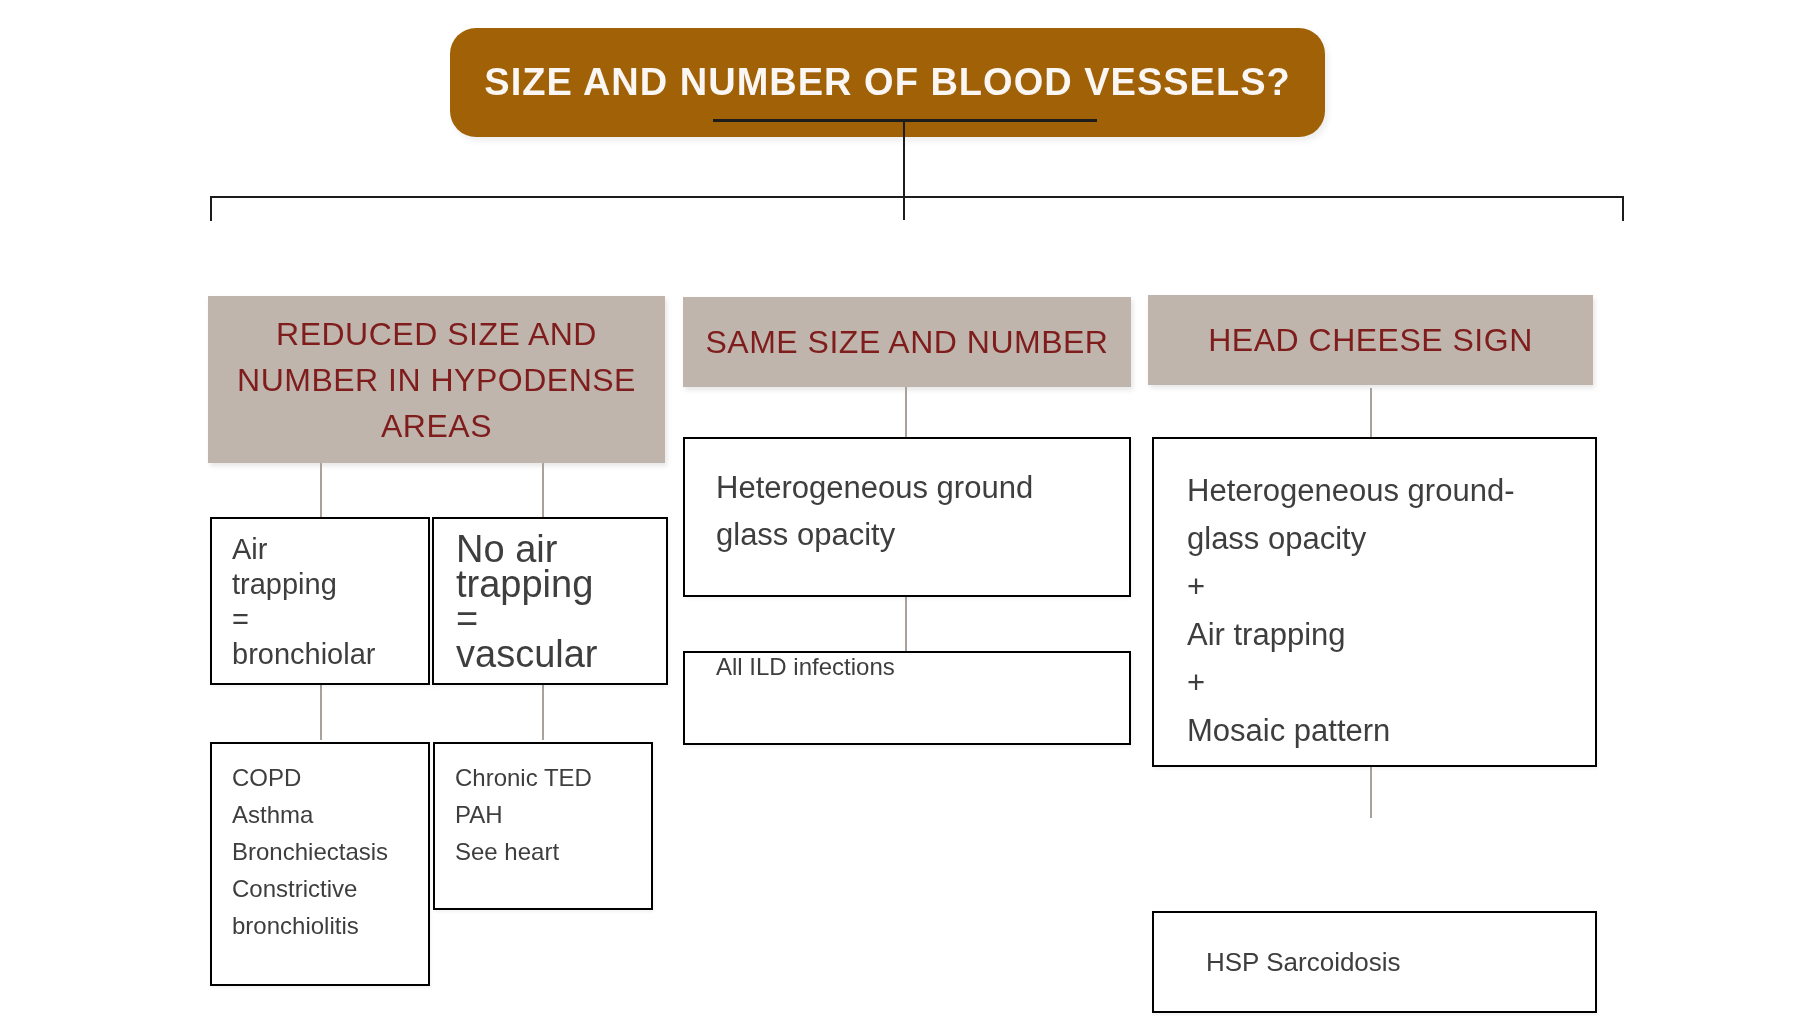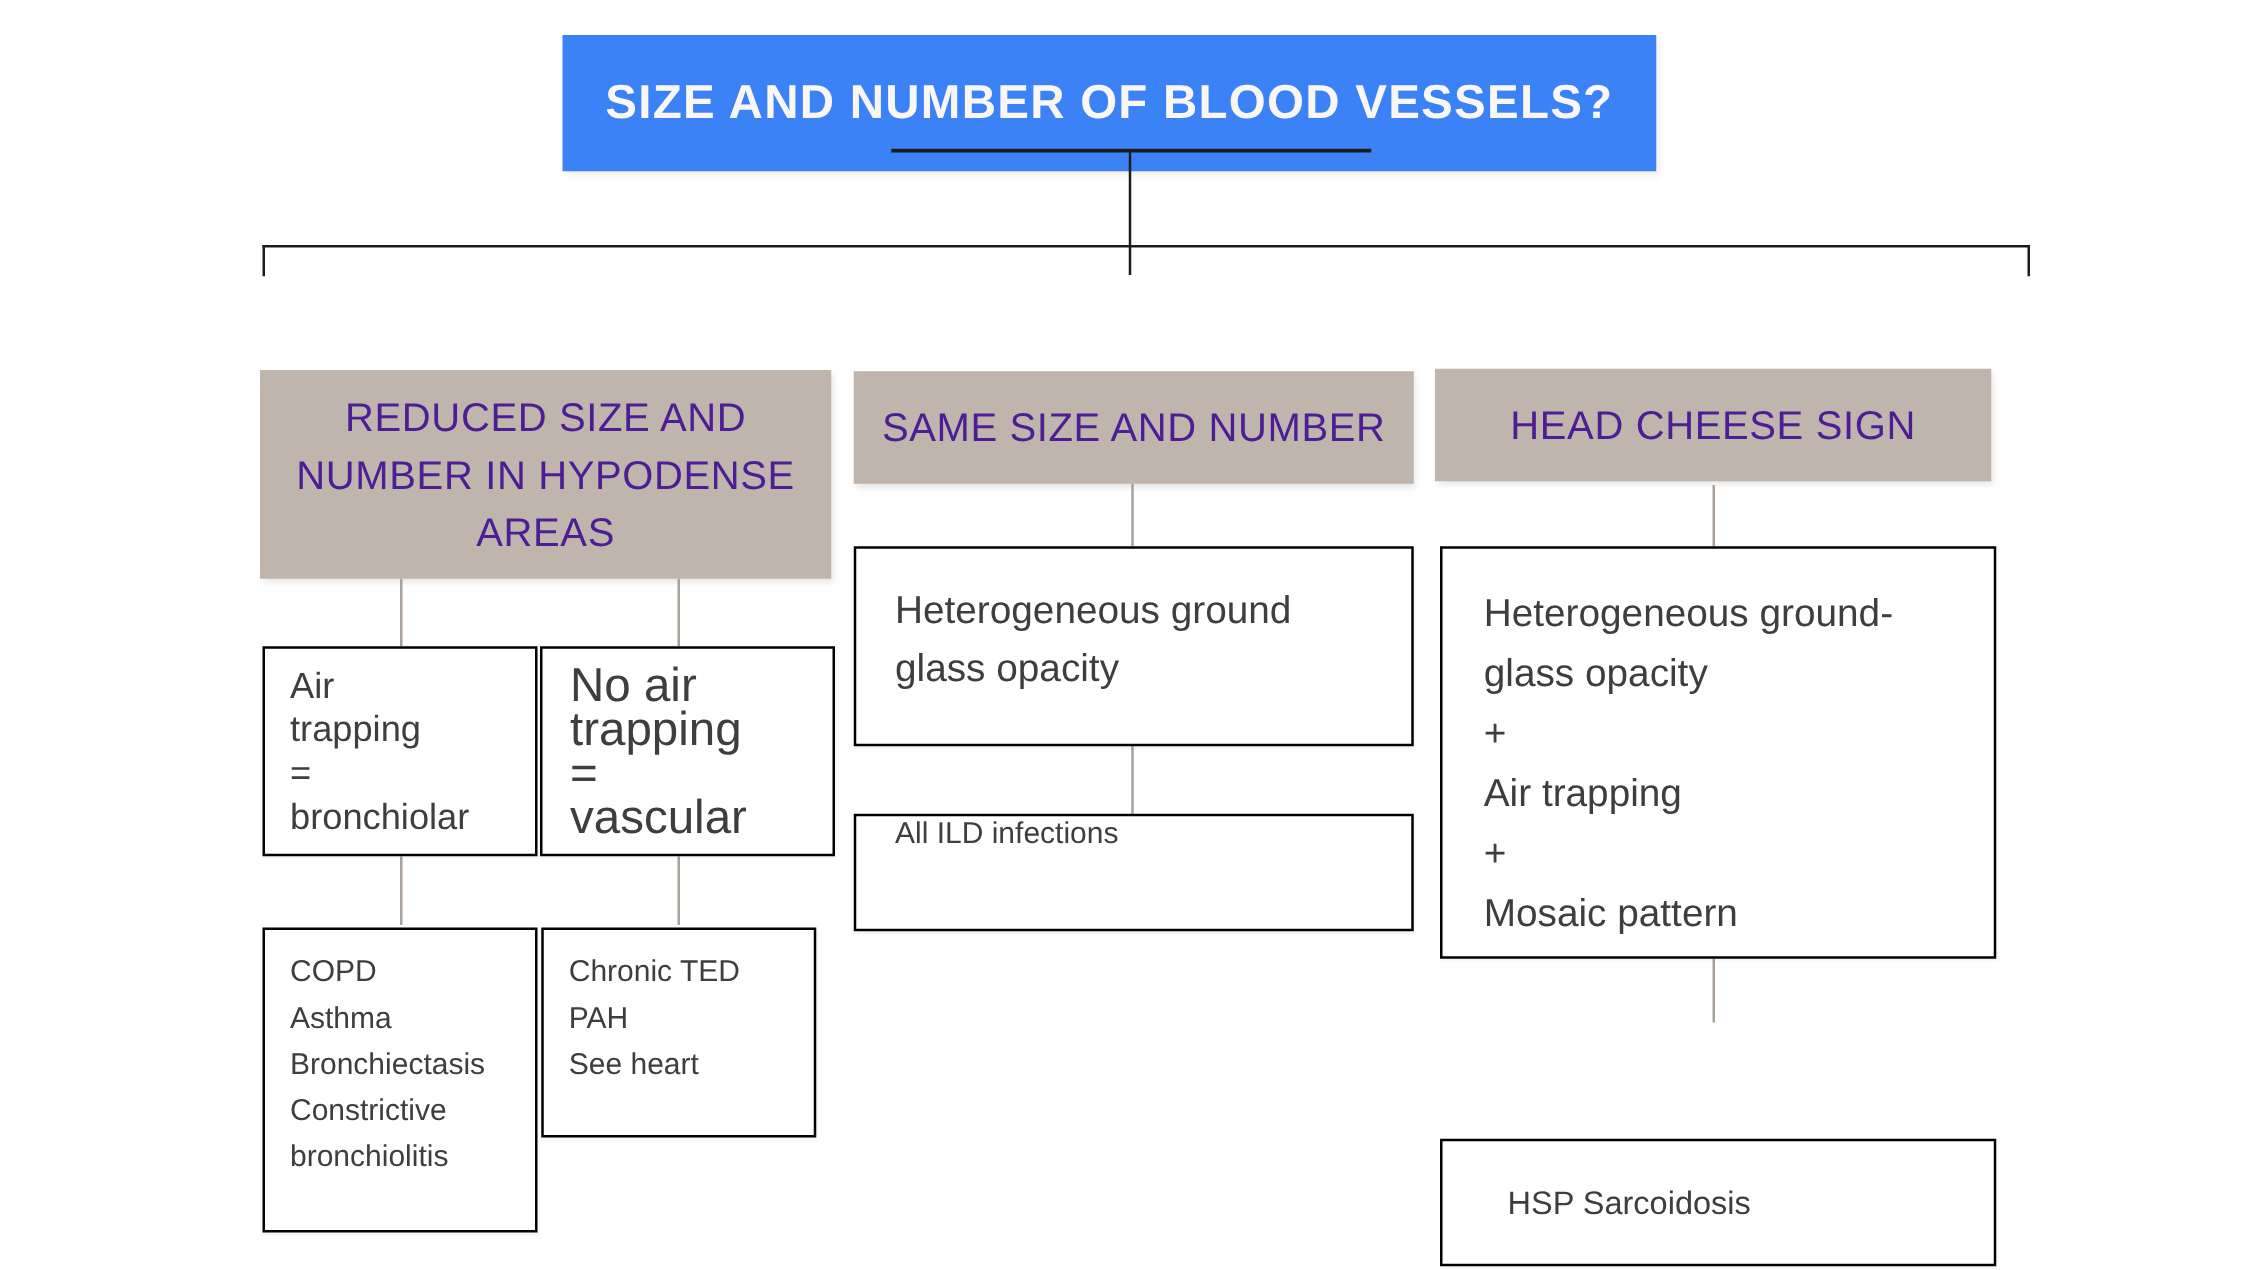--- a/index.html
+++ b/index.html
@@ -10,41 +10,42 @@
     height: 1016px;
     background: #ffffff;
     font-family: "Liberation Sans", sans-serif;
     overflow: hidden;
   }
 
   
   .banner {
     position: absolute;
     left: 450px; top: 28px; width: 875px; height: 109px;
-    background: #3b82f6;
+    background: #a16207;
     color: #f9f6f3;
     display: flex; align-items: center; justify-content: center;
     font-size: 38px; font-weight: bold; letter-spacing: 1px;
     text-align: center;
     box-shadow: 3px 4px 6px rgba(0,0,0,0.07);
+    border-radius: 26px;
   }
 
   
   .tree-line { position: absolute; background: #1c1c1c; }
   .banner-underline { left: 713px; top: 119px; width: 384px; height: 3px; }
   .tree-vline      { left: 903px; top: 121px; width: 2px;  height: 99px; }
   .tree-bracket    { left: 210px; top: 196px; width: 1414px; height: 2px; }
   .tree-tick-left  { left: 210px; top: 196px; width: 2px; height: 25px; }
   .tree-tick-right { left: 1622px; top: 196px; width: 2px; height: 25px; }
 
   
   .hdr {
     position: absolute;
     background: #bfb5ac;
-    color: #4c1d95;
+    color: #7f1d1d;
     display: flex; flex-direction: column;
     align-items: center; justify-content: center;
     text-align: center;
     font-size: 32px; letter-spacing: 0.5px; line-height: 46px;
     box-shadow: 2px 3px 5px rgba(0,0,0,0.10);
   }
   .hdr-left  { left: 208px;  top: 296px; width: 457px; height: 167px; }
   .hdr-mid   { left: 683px;  top: 297px; width: 448px; height: 90px;  }
   .hdr-right { left: 1148px; top: 295px; width: 445px; height: 90px;  }
 

